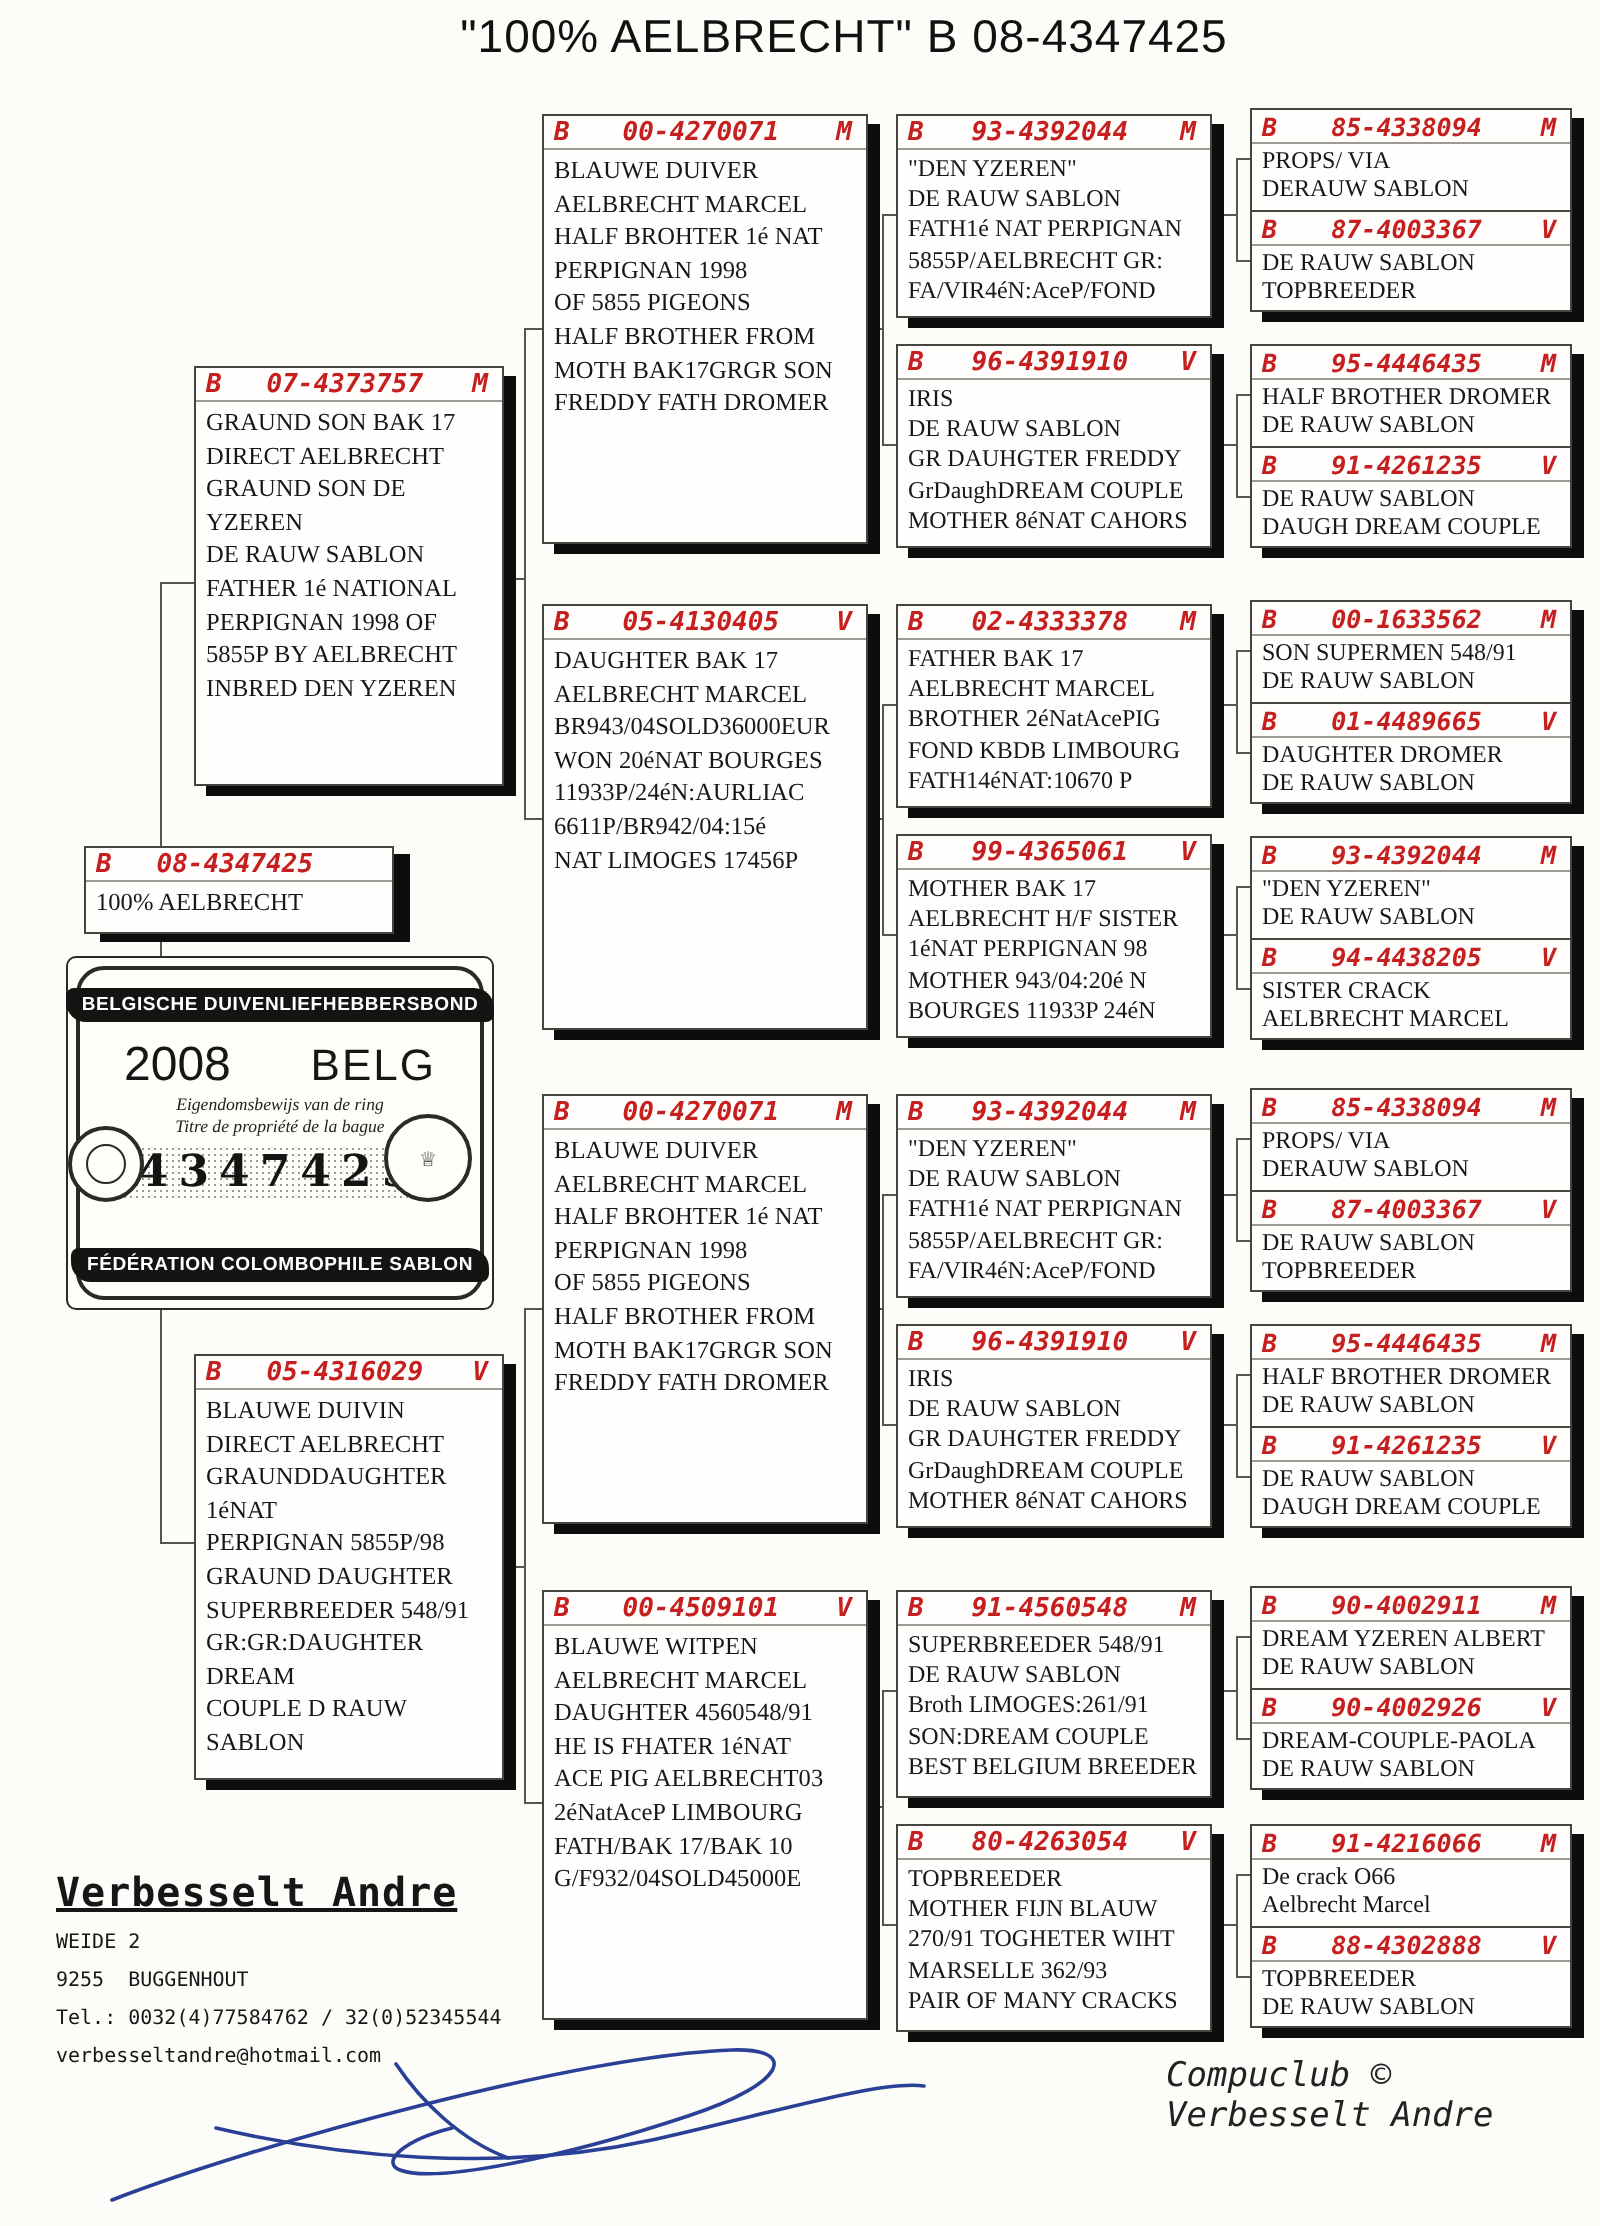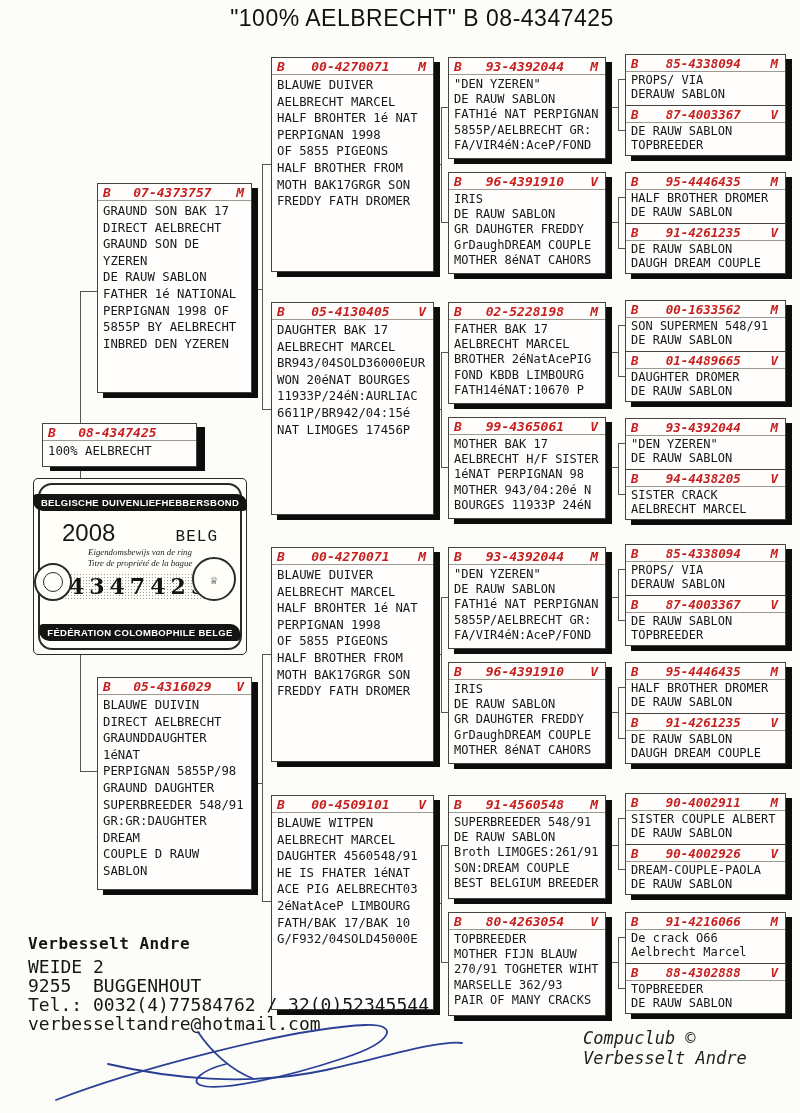--- a/index.html
+++ b/index.html
@@ -22,21 +22,21 @@
   }
   .phead{
     display:flex;justify-content:space-between;align-items:baseline;
     padding:1px 7px 0 5px;border-bottom:1px solid #9a9a90;
     font-style:italic;font-weight:bold;font-size:13px;color:#c51f1f;
     white-space:pre;
   }
   .phead .ps{min-width:10px;text-align:right;}
   .pbody{
     padding:2px 5px 3px;font-size:12px;line-height:15.2px;
-    white-space:pre-line;color:#171717;
+    white-space:pre-line;color:#171717;font-family:Liberation Serif, serif;
   }
   .big .pbody{font-size:12.3px;line-height:16.6px;}
   
   .psub+.psub{border-top:1px solid #45443f;}
   .psub .phead{font-size:12.5px;}
   .psub .pbody{line-height:14.3px;padding:1px 5px 3px;}
   
   .cv{position:absolute;width:1px;background:#56554e;z-index:1;}
   .ch{position:absolute;height:1px;background:#56554e;z-index:1;}
   
@@ -55,21 +55,21 @@
     background:#141412;color:#fff;
     font-family:"Liberation Sans",sans-serif;font-weight:bold;
     font-size:9.5px;letter-spacing:.3px;white-space:nowrap;
     padding:3px 8px;border-radius:4px 10px 4px 10px;
   }
   .rc-yearrow{
     width:78%;display:flex;justify-content:space-between;align-items:baseline;
     margin-top:8px;font-family:"Liberation Sans",sans-serif;color:#161616;
   }
   .rc-year{font-size:24px;}
-  .rc-country{font-size:16px;letter-spacing:1px;font-family:Liberation Mono, monospace;}
+  .rc-country{font-size:22px;letter-spacing:1px;}
   .rc-own{
     font-family:"Liberation Serif",serif;font-style:italic;
     font-size:8.8px;line-height:11px;color:#222;
   }
   .rc-number{
     margin-top:4px;font-family:"DejaVu Serif",serif;font-weight:bold;
     font-size:22px;letter-spacing:5px;color:#141414;padding:0 8px;
     background-image:radial-gradient(#9a9a92 0.5px,transparent 0.6px);
     background-size:3px 3px;
   }
@@ -77,22 +77,22 @@
   .rc-medal{
     position:absolute;border:2px solid #2a2a28;border-radius:50%;
     background:#fffef9;display:flex;align-items:center;justify-content:center;
     font-size:13px;color:#2a2a28;
   }
   .rc-medal-left{width:34px;height:34px;left:-6px;top:78px;}
   .rc-medal-left::after{content:"";width:18px;height:18px;border:1.5px solid #2a2a28;border-radius:50%;}
   .rc-medal-right{width:40px;height:40px;right:4px;top:72px;}
   
   .breeder{position:absolute;left:28px;top:934px;z-index:3;}
-  .breeder .bname{font-weight:bold;font-size:16px;letter-spacing:.5px;margin-bottom:4px;}
-  .breeder .bline{font-size:18px;line-height:19px;white-space:pre;}
+  .breeder .bname{font-weight:bold;font-size:20px;letter-spacing:.5px;margin-bottom:4px;text-decoration:underline;}
+  .breeder .bline{font-size:10px;line-height:19px;white-space:pre;}
   .footer{
     position:absolute;left:583px;top:1028px;z-index:3;
     font-style:italic;font-size:17px;color:#222;
   }
   .signature{position:absolute;left:48px;top:1012px;z-index:4;}
 </style>
 </head>
 <body>
 
 <div class="title">"100% AELBRECHT"  B   08-4347425</div>
@@ -192,21 +192,21 @@
 <div class="ringcard">
   <div class="rc-inner">
     <div class="rc-banner">BELGISCHE DUIVENLIEFHEBBERSBOND</div>
     <div class="rc-yearrow">
       <span class="rc-year">2008</span>
       <span class="rc-country">BELG</span>
     </div>
     <div class="rc-own">Eigendomsbewijs van de ring</div>
     <div class="rc-own">Titre de propriété de la bague</div>
     <div class="rc-number">4347425</div>
-    <div class="rc-banner rc-bottom">FÉDÉRATION COLOMBOPHILE BELGE</div>
+    <div class="rc-banner rc-bottom">FÉDÉRATION COLOMBOPHILE SABLON</div>
     <div class="rc-medal rc-medal-left"></div>
     <div class="rc-medal rc-medal-right">♕</div>
   </div>
 </div>
 
 <div class="pbox big" style="left:271px;top:57px;width:163px;height:215px">
   <div class="phead"><span>B</span><span>00-4270071</span><span class="ps">M</span></div>
   <div class="pbody">BLAUWE DUIVER
 AELBRECHT MARCEL
 HALF BROHTER 1é NAT
@@ -259,21 +259,21 @@
 </div>
 <div class="pbox" style="left:448px;top:172px;width:158px;height:102px">
   <div class="phead"><span>B</span><span>96-4391910</span><span class="ps">V</span></div>
   <div class="pbody">IRIS
 DE RAUW SABLON
 GR DAUHGTER FREDDY
 GrDaughDREAM COUPLE
 MOTHER 8éNAT CAHORS</div>
 </div>
 <div class="pbox" style="left:448px;top:302px;width:158px;height:102px">
-  <div class="phead"><span>B</span><span>02-5228198</span><span class="ps">M</span></div>
+  <div class="phead"><span>B</span><span>02-4333378</span><span class="ps">M</span></div>
   <div class="pbody">FATHER BAK 17
 AELBRECHT MARCEL
 BROTHER 2éNatAcePIG
 FOND KBDB LIMBOURG
 FATH14éNAT:10670 P</div>
 </div>
 <div class="pbox" style="left:448px;top:417px;width:158px;height:102px">
   <div class="phead"><span>B</span><span>99-4365061</span><span class="ps">V</span></div>
   <div class="pbody">MOTHER BAK 17
 AELBRECHT H/F SISTER
@@ -382,21 +382,21 @@
   </div>
   <div class="psub">
     <div class="phead"><span>B</span><span>91-4261235</span><span class="ps">V</span></div>
     <div class="pbody">DE RAUW SABLON
 DAUGH DREAM COUPLE</div>
   </div>
 </div>
 <div class="pgroup" style="left:625px;top:793px;width:161px">
   <div class="psub">
     <div class="phead"><span>B</span><span>90-4002911</span><span class="ps">M</span></div>
-    <div class="pbody">SISTER COUPLE ALBERT
+    <div class="pbody">DREAM YZEREN ALBERT
 DE RAUW SABLON</div>
   </div>
   <div class="psub">
     <div class="phead"><span>B</span><span>90-4002926</span><span class="ps">V</span></div>
     <div class="pbody">DREAM-COUPLE-PAOLA
 DE RAUW SABLON</div>
   </div>
 </div>
 <div class="pgroup" style="left:625px;top:912px;width:161px">
   <div class="psub">

